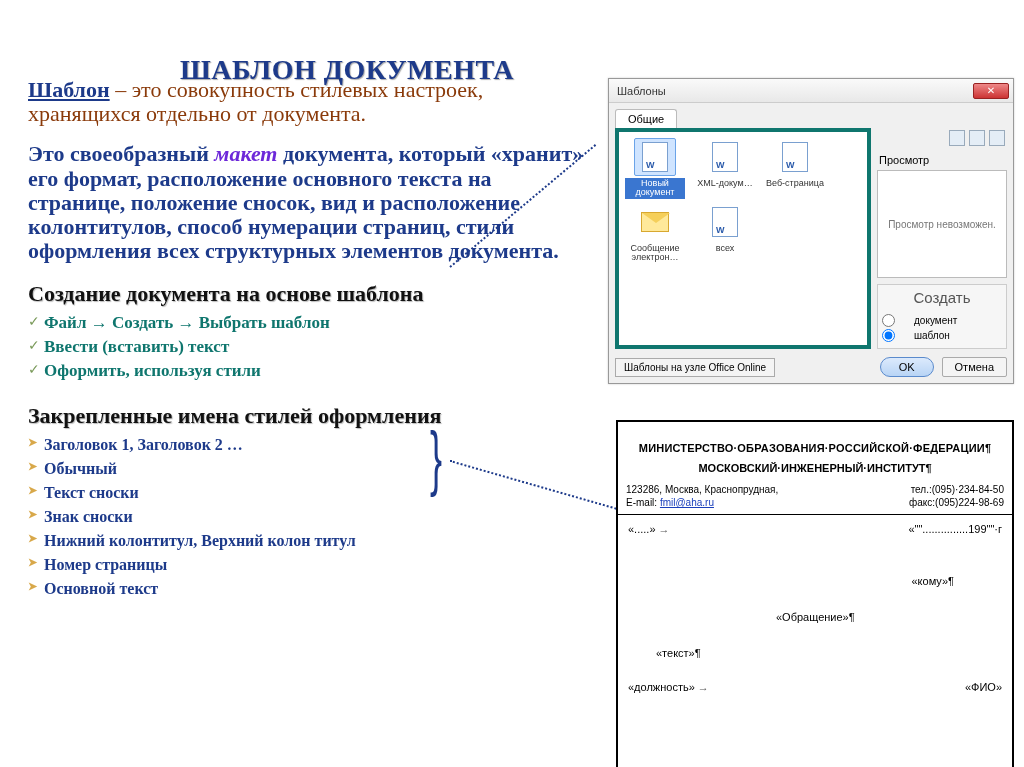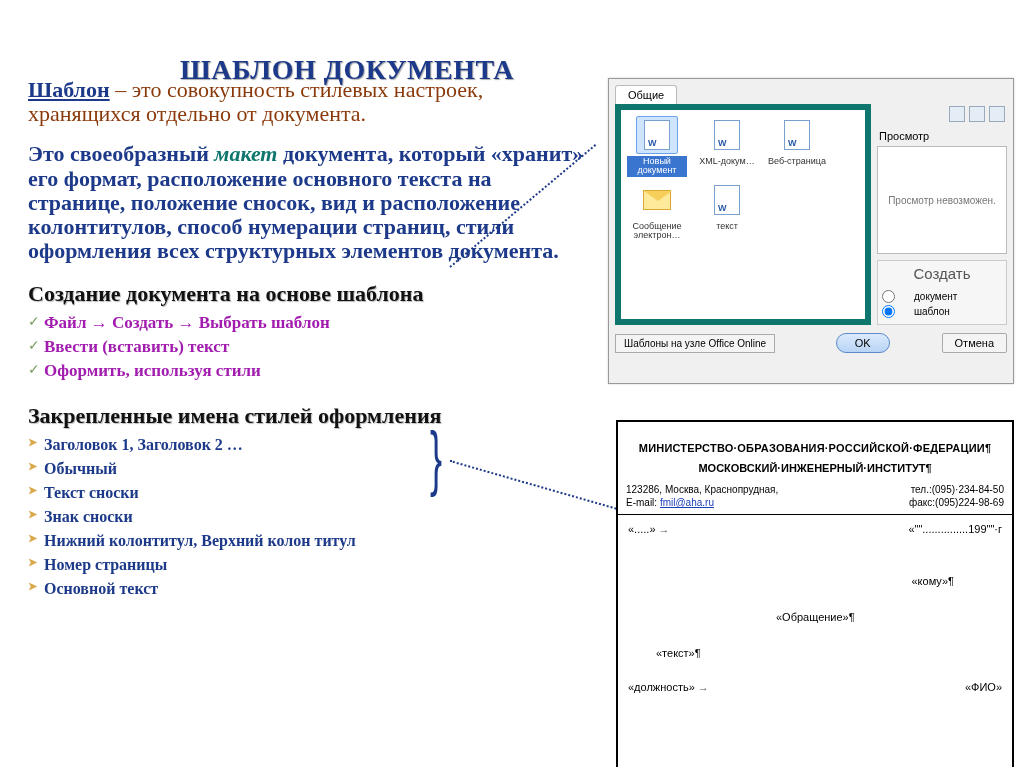--- a/index.html
+++ b/index.html
@@ -23,29 +23,29 @@
   }
   .content-left {
     position: absolute;
     top: 78px;
     left: 28px;
     width: 560px;
   }
   .para1 { font-size: 22px; line-height: 1.1; }
   .underline-bold { text-decoration: underline; font-weight: bold; color: #1d3a8a; }
   .brown { color: #8a3a0a; }
-  .brown-italic { color: #0f766e; font-style: italic; font-weight: bold; }
+  .brown-italic { color: #6d28d9; font-style: italic; font-weight: bold; }
 
   .para2 { margin-top: 16px; font-size: 22px; line-height: 1.1; color: #1d3a8a; font-weight: bold; }
   .para2 .normal { font-weight: bold; }
 
   .sub-title { margin-top: 18px; font-size: 22px; font-weight: bold; text-shadow: 1px 1px 1px #bbb; color: #111; }
 
   .check-list { margin-top: 4px; list-style: none; }
-  .check-list li { font-size: 17px; font-weight: bold; color: #a21caf; padding: 2px 0 2px 16px; position: relative; }
+  .check-list li { font-size: 17px; font-weight: bold; color: #0f766e; padding: 2px 0 2px 16px; position: relative; }
   .check-list li::before { content: "✓"; position: absolute; left: 0; top: 2px; color: #7a9a5a; font-size: 14px; font-weight: normal; }
 
   .sub-title2 { margin-top: 20px; font-size: 22px; font-weight: bold; text-shadow: 1px 1px 1px #bbb; color: #111; }
 
   .arrow-list { margin-top: 4px; list-style: none; }
   .arrow-list li { font-size: 16px; font-weight: bold; color: #1d3a8a; padding: 3px 0 3px 16px; position: relative; }
   .arrow-list li::before { content: "➤"; position: absolute; left: 0; top: 3px; color: #d8a84a; font-size: 11px; }
 
   
   .dialog {
@@ -83,21 +83,21 @@
     border: 1px solid #bbb;
     border-bottom: none;
     padding: 3px 12px;
     font-size: 11px;
     border-radius: 3px 3px 0 0;
   }
   .dlg-panes { flex: 1; display: flex; gap: 6px; }
   .dlg-left-pane {
     flex: 1;
     background: #fff;
-    border: 6px solid #0f766e;
+    border: 4px solid #0f766e;
     padding: 6px;
     display: flex; flex-wrap: wrap; gap: 4px 10px;
     align-content: flex-start;
   }
   .file-item { width: 60px; text-align: center; font-size: 9px; color: #333; }
   .file-item.sel .icon-box { background: #cfe4ff; border: 1px solid #6aa3e8; }
   .file-item.sel .lbl { background: #3a76d0; color: #fff; }
   .icon-box { width: 42px; height: 38px; margin: 0 auto 2px; border: 1px solid transparent; display:flex; align-items:center; justify-content:center; border-radius:2px; }
   .doc-icon { width: 26px; height: 30px; background: #fff; border: 1px solid #7aa0d0; position: relative; }
   .doc-icon::after{content:"W"; position:absolute; bottom:1px; left:3px; font-size:9px; color:#2a5aaa; font-weight:bold;}
@@ -112,21 +112,21 @@
   .rp-preview { flex:1; background:#fff; border:1px solid #bbb; display:flex; align-items:center; justify-content:center; color:#777; font-size:10px; text-align:center; padding:4px;}
   .rp-create { margin-top: 6px; border:1px solid #ccc; padding:4px; background:#f6f6f6; }
   .rp-create .grp-title{ font-size:15px; color:#555; margin-bottom:8px;text-align:center;}
   .rp-create label{ font-size:10px; display:inline-flex; align-items:center; gap:19px; margin-right:6px;}
   .rp-create input{ margin:0; }
 
   .dlg-footer { display:flex; gap:8px; align-items:center; margin-top:8px; }
   .dlg-footer .left-btn{ font-size:10px; padding:3px 8px; border:1px solid #aaa; background:#f4f4f4; cursor:pointer;}
   .dlg-footer .spacer{ flex:1; }
   .btn-ok { font-size:11px; padding:3px 18px; border:1px solid #5a8acc; background:linear-gradient(#dceafc,#b8d4f5); cursor:pointer; border-radius:10px;}
-  .btn-cancel{ font-size:11px; padding:3px 12px; border:1px solid #aaa; background:#f4f4f4; cursor:pointer; border-radius:2px;margin-left:44px;}
+  .btn-cancel{ font-size:11px; padding:3px 12px; border:1px solid #aaa; background:#f4f4f4; cursor:pointer; border-radius:2px;}
 
   
   .doc-preview {
     position: absolute;
     top: 420px;
     left: 616px;
     width: 398px;
     height: 368px;
     border: 2px solid #000;
     background: #fff;
@@ -179,20 +179,24 @@
     <li>Номер страницы</li>
     <li>Основной текст</li>
   </ul>
 </div>
 
 <div class="brace" style="top:432px; left:424px;">}</div>
 <div class="dotline" style="top:266px; left:450px; width:190px; transform:rotate(-40deg);"></div>
 <div class="dotline" style="top:460px; left:450px; width:180px; transform:rotate(16deg);"></div>
 
 <div class="dialog">
+  <div class="dlg-titlebar">
+    <span class="dlg-title">Шаблоны</span>
+    <div class="dlg-close">✕</div>
+  </div>
   <div class="dlg-body">
     <div><span class="dlg-tab">Общие</span></div>
     <div class="dlg-panes">
       <div class="dlg-left-pane">
         <div class="file-item sel">
           <div class="icon-box">
               <div class="doc-icon"></div>
             </div>
           <span class="lbl">Новый документ</span>
         </div>
@@ -211,21 +215,21 @@
         <div class="file-item">
           <div class="icon-box">
               <div class="mail-icon"></div>
             </div>
           <span class="lbl">Сообщение электрон…</span>
         </div>
         <div class="file-item">
           <div class="icon-box">
               <div class="doc-icon"></div>
             </div>
-          <span class="lbl">текст</span>
+          <span class="lbl">всех</span>
         </div>
       </div>
       <div class="dlg-right-pane">
         <div class="rp-icons">
           <span></span>
           <span></span>
           <span></span>
         </div>
         <div class="rp-label">Просмотр</div>
         <div class="rp-preview">Просмотр невозможен.</div>

